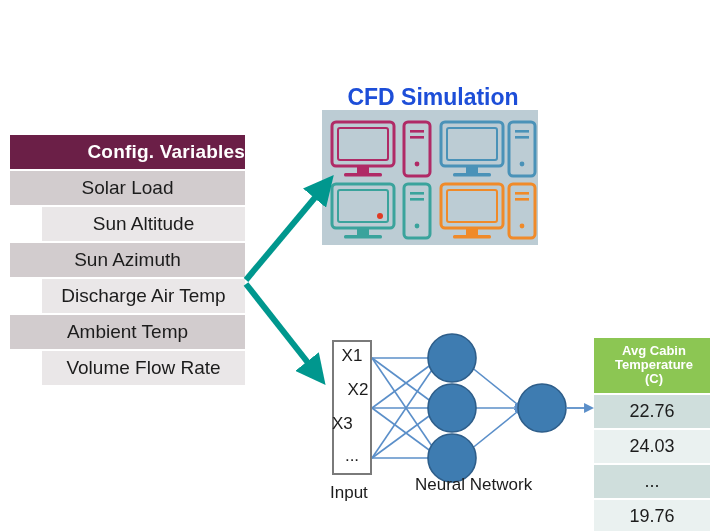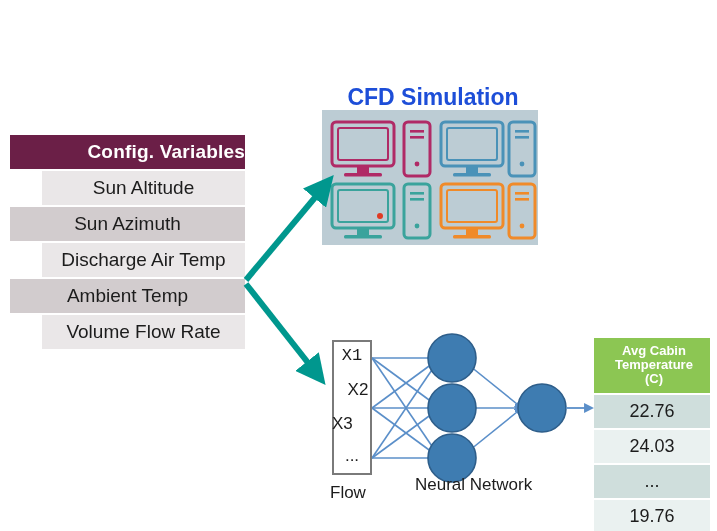--- a/index.html
+++ b/index.html
@@ -137,20 +137,21 @@
   .out-row.dark  { background: #CFDEDC; }
   .out-row.light { background: #EAF1F0; }
 </style>
 </head>
 <body>
 
 <div id="canvas">
 
   <div id="config-table">
     <div class="cfg-header">Config. Variables</div>
+    <div class="cfg-row dark">Solar Load</div>
     <div class="cfg-row light">Sun Altitude</div>
     <div class="cfg-row dark">Sun Azimuth</div>
     <div class="cfg-row light">Discharge Air Temp</div>
     <div class="cfg-row dark">Ambient Temp</div>
     <div class="cfg-row light">Volume Flow Rate</div>
   </div>
 
   <div id="cfd-title">CFD Simulation</div>
 
   <div id="cfd-panel">
@@ -259,26 +260,26 @@
       <circle cx="152" cy="108" r="24" fill="#3E7CB1" stroke="#2E5E8A" stroke-width="1.6"></circle>
       <circle cx="152" cy="158" r="24" fill="#3E7CB1" stroke="#2E5E8A" stroke-width="1.6"></circle>
 
       <circle cx="242" cy="108" r="24" fill="#3E7CB1" stroke="#2E5E8A" stroke-width="1.6"></circle>
 
       <line x1="266" y1="108" x2="292" y2="108" stroke="#5B8FC9" stroke-width="1.8" marker-end="url(#bluehead)"></line>
     </svg>
 
     
     <div id="input-box"></div>
-    <div class="input-var" style="left:32px; top:46px; width:40px;font-family:Liberation Mono, monospace;">X1</div>
+    <div class="input-var" style="left:32px; top:46px; width:40px;">X1</div>
     <div class="input-var" style="left:32px; top:80px; width:52px;">X2</div>
     <div class="input-var" style="left:32px; top:114px; width:20px;">X3</div>
     <div class="input-var" style="left:32px; top:146px; width:40px;">...</div>
 
-    <div class="nn-label" id="label-input">Flow</div>
+    <div class="nn-label" id="label-input">Input</div>
     <div class="nn-label" id="label-nn">Neural Network</div>
   </div>
 
   <div id="output-table">
     <div class="out-header">
       <div>Avg Cabin</div>
       <div>Temperature</div>
       <div>(C)</div>
     </div>
     <div class="out-row dark">22.76</div>

